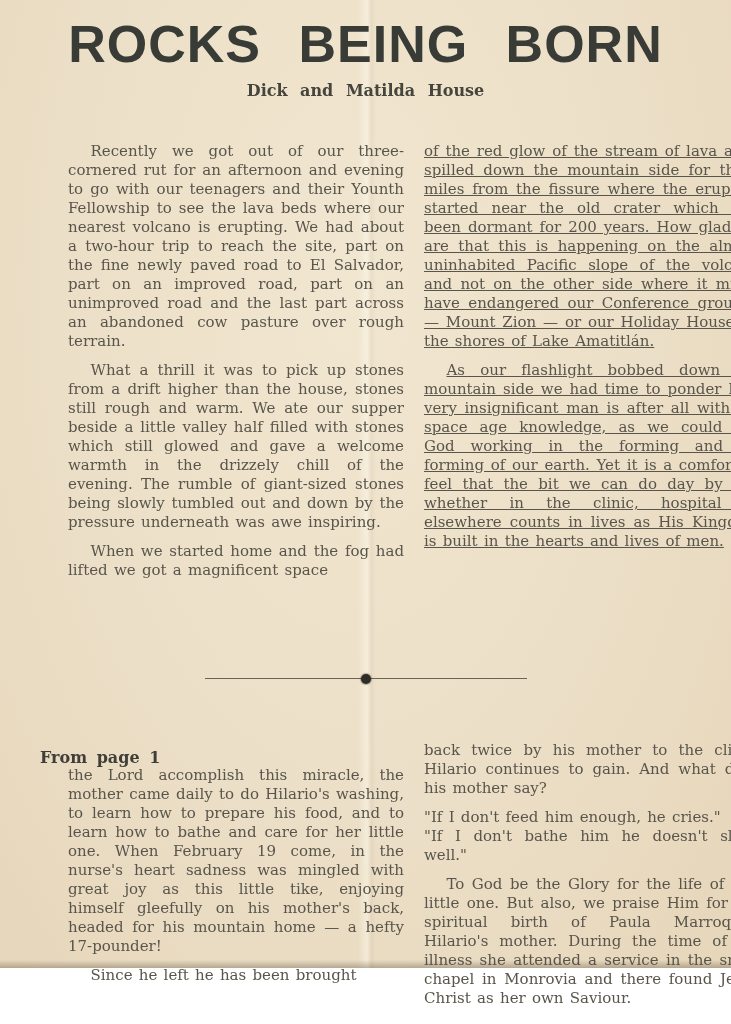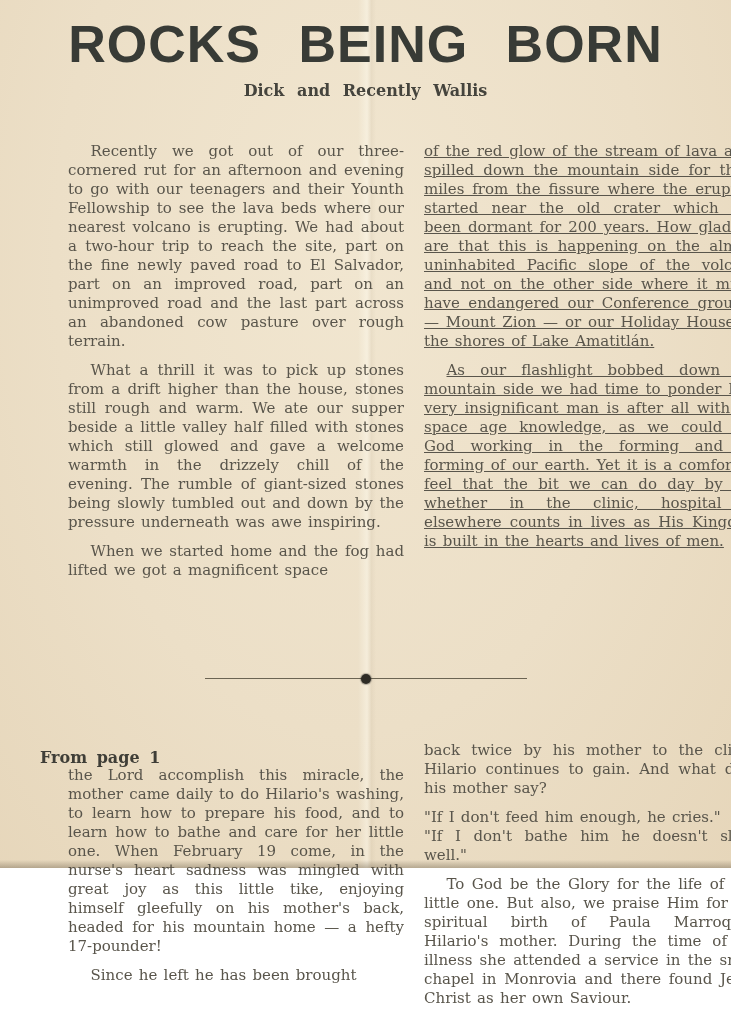--- a/index.html
+++ b/index.html
@@ -3,21 +3,21 @@
 <meta charset="utf-8">
 <style>
   html,body{margin:0;padding:0;}
   body{
     width:731px;height:1024px;
     font-family:"DejaVu Serif", serif;
     overflow:hidden;
   }
   .page{
     position:relative;
-    width:731px;height:868px;
+    width:731px;height:968px;
     background:
       radial-gradient(ellipse at 48% 30%, #f1e6d0 0%, #ecdfc7 55%, #e6d6ba 100%);
     color:#59554b;
   }
   
   .page::before{
     content:"";
     position:absolute;top:0;bottom:0;left:358px;width:18px;
     background:linear-gradient(to right, rgba(255,255,255,0), rgba(255,252,240,.45) 50%, rgba(120,100,70,.06) 75%, rgba(255,255,255,0));
     pointer-events:none;
@@ -87,21 +87,21 @@
     color:#3f3e37;
     margin:16px;
   }
 </style>
 </head>
 <body>
 
 <div class="page">
 
   <h1 class="title">ROCKS BEING BORN</h1>
-  <div class="byline">Dick and Recently Wallis</div>
+  <div class="byline">Dick and Matilda House</div>
 
   <div class="col col-top-left">
     <p class="ind">Recently we got out of our three-cornered rut for an afternoon and evening to go with our teenagers and their Younth Fellowship to see the lava beds where our nearest volcano is erupting. We had about a two-hour trip to reach the site, part on the fine newly paved road to El Salvador, part on an improved road, part on an unimproved road and the last part across an abandoned cow pasture over rough terrain.</p>
     <p class="ind">What a thrill it was to pick up stones from a drift higher than the house, stones still rough and warm. We ate our supper beside a little valley half filled with stones which still glowed and gave a welcome warmth in the drizzely chill of the evening. The rumble of giant-sized stones being slowly tumbled out and down by the pressure underneath was awe inspiring.</p>
     <p class="ind">When we started home and the fog had lifted we got a magnificent space</p>
   </div>
 
   <div class="col col-top-right">
     <p>of the red glow of the stream of lava as is spilled down the mountain side for three miles from the fissure where the eruption started near the old crater which had been dormant for 200 years. How glad we are that this is happening on the almost uninhabited Pacific slope of the volcano and not on the other side where it might have endangered our Conference grounds — Mount Zion — or our Holiday House on the shores of Lake Amatitlán.</p>
     <p class="ind">As our flashlight bobbed down the mountain side we had time to ponder how very insignificant man is after all with his space age knowledge, as we could see God working in the forming and re-forming of our earth. Yet it is a comfort to feel that the bit we can do day by day whether in the clinic, hospital or elsewhere counts in lives as His Kingdom is built in the hearts and lives of men.</p>

